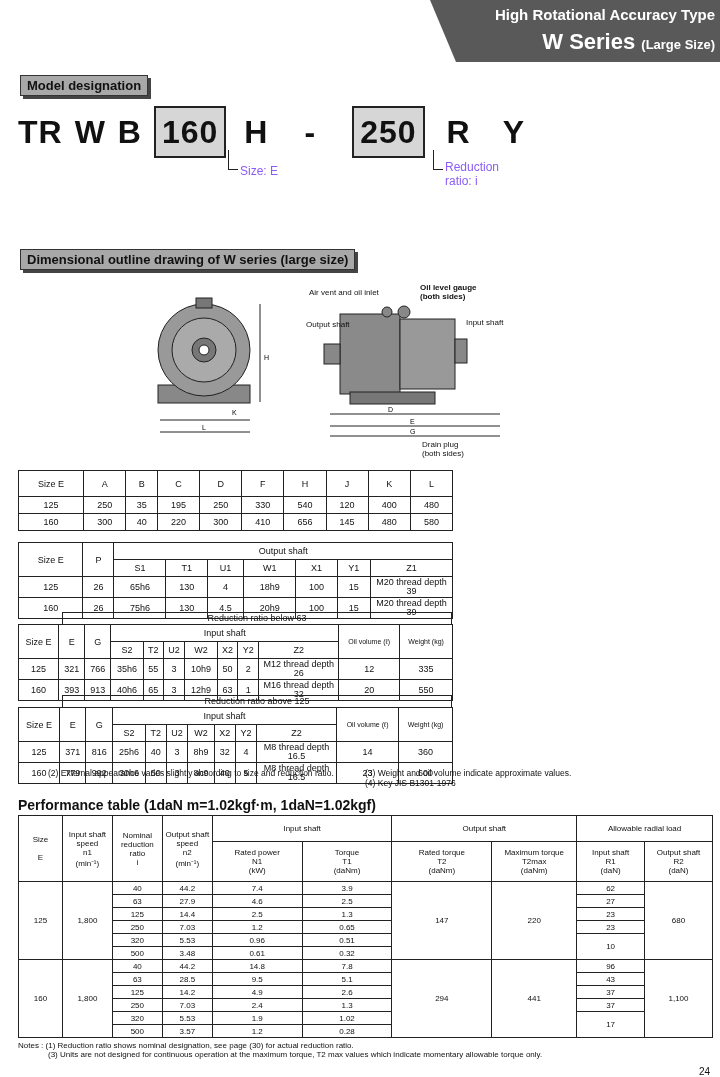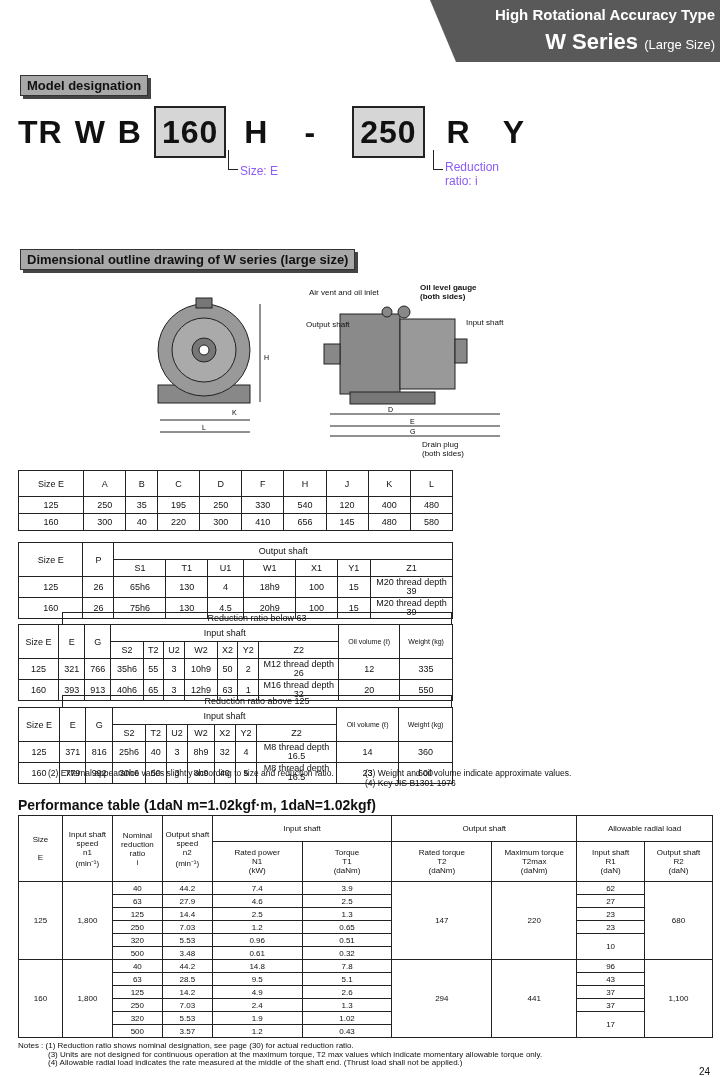--- a/index.html
+++ b/index.html
@@ -9,21 +9,21 @@
   }
   .abs { position: absolute; }
 
   
   .hdr-tab {
     left: 430px; top: 0; width: 290px; height: 62px;
     background: #595959; clip-path: polygon(0 0, 100% 0, 100% 100%, 26px 100%);
   }
   .hdr-l1 { left: 470px; top: 6px; width: 245px; text-align: right; color:#fff; font-size: 15px; font-weight: bold; }
   .hdr-l2 { left: 470px; top: 29px; width: 245px; text-align: right; color:#fff; font-size: 22px; font-weight: bold; }
-  .hdr-l2 small { font-size: 13px; font-weight: normal; }
+  .hdr-l2 small { font-size: 13px; font-weight: bold; }
 
   .sec-label {
     background: #a8a8a8; border: 1px solid #333; font-weight: bold; font-size: 13px;
     padding: 2px 6px; color: #111; box-shadow: 3px 3px 0 #444;
   }
 
   
   .model-row { left: 18px; top: 102px; height: 60px; display:flex; align-items:center; font-weight: bold; font-size: 32px; letter-spacing: 1px; }
   .model-row .part { margin-right: 12px; }
   .model-row .boxed { background:#d6d6d6; border: 2px solid #222; padding: 0 6px; line-height: 48px; }
@@ -454,23 +454,22 @@
         <td>320</td>
         <td>5.53</td>
         <td>1.9</td>
         <td>1.02</td>
         <td rowspan="2">17</td>
       </tr>
   <tr style="height:13px">
         <td>500</td>
         <td>3.57</td>
         <td>1.2</td>
-        <td>0.43</td>
+        <td>0.28</td>
       </tr>
 </tbody>
   </table>
 
 <div class="abs notes" style="left:18px;top:1042px;width:700px;font-size:8px;line-height:8.5px;">
   <div><span>Notes :</span> <span>(1)  Reduction ratio shows nominal designation, see page (30) for actual reduction ratio.</span></div>
   <div style="padding-left:30px">(3)  Units are not designed for continuous operation at the maximum torque, T2 max values which indicate momentary allowable torque only.</div>
-  <div style="padding-left:30px">(4)  Allowable radial load indicates the rate measured at the middle of the shaft end. (Thrust load shall not be applied.)</div>
 </div>
 <div class="abs page-num">24</div>
 
 </body></html>

